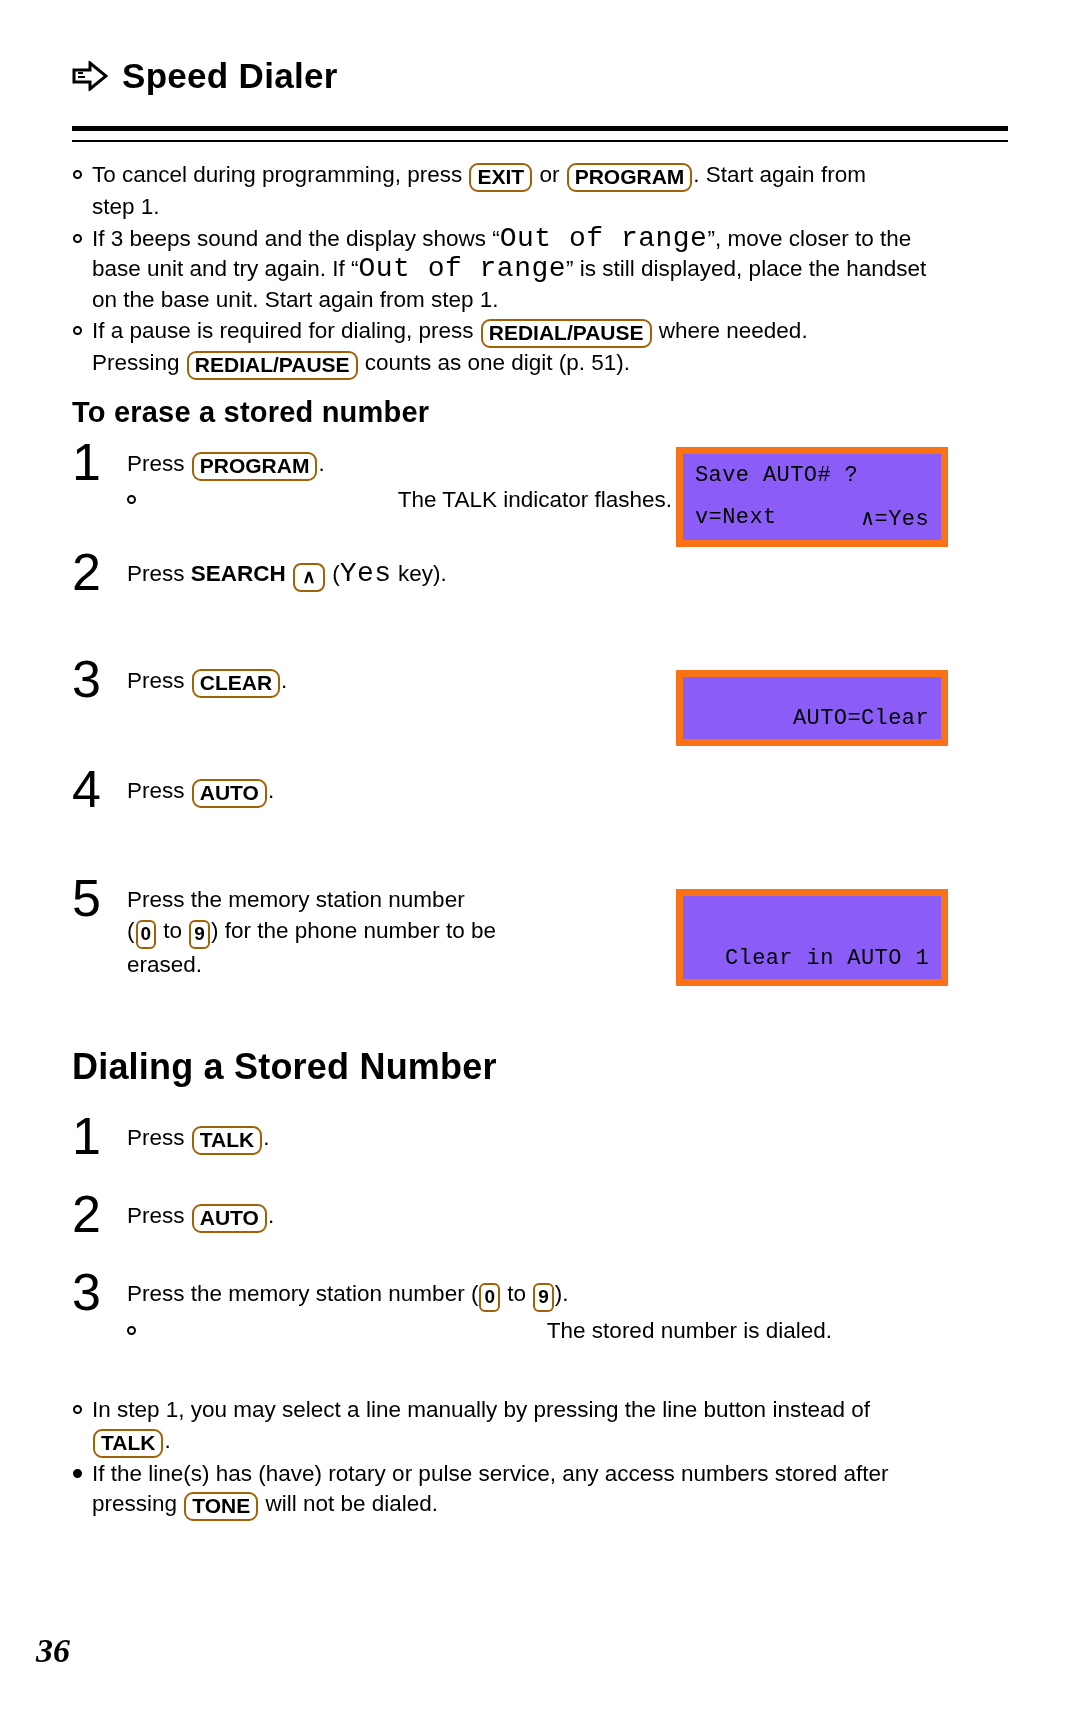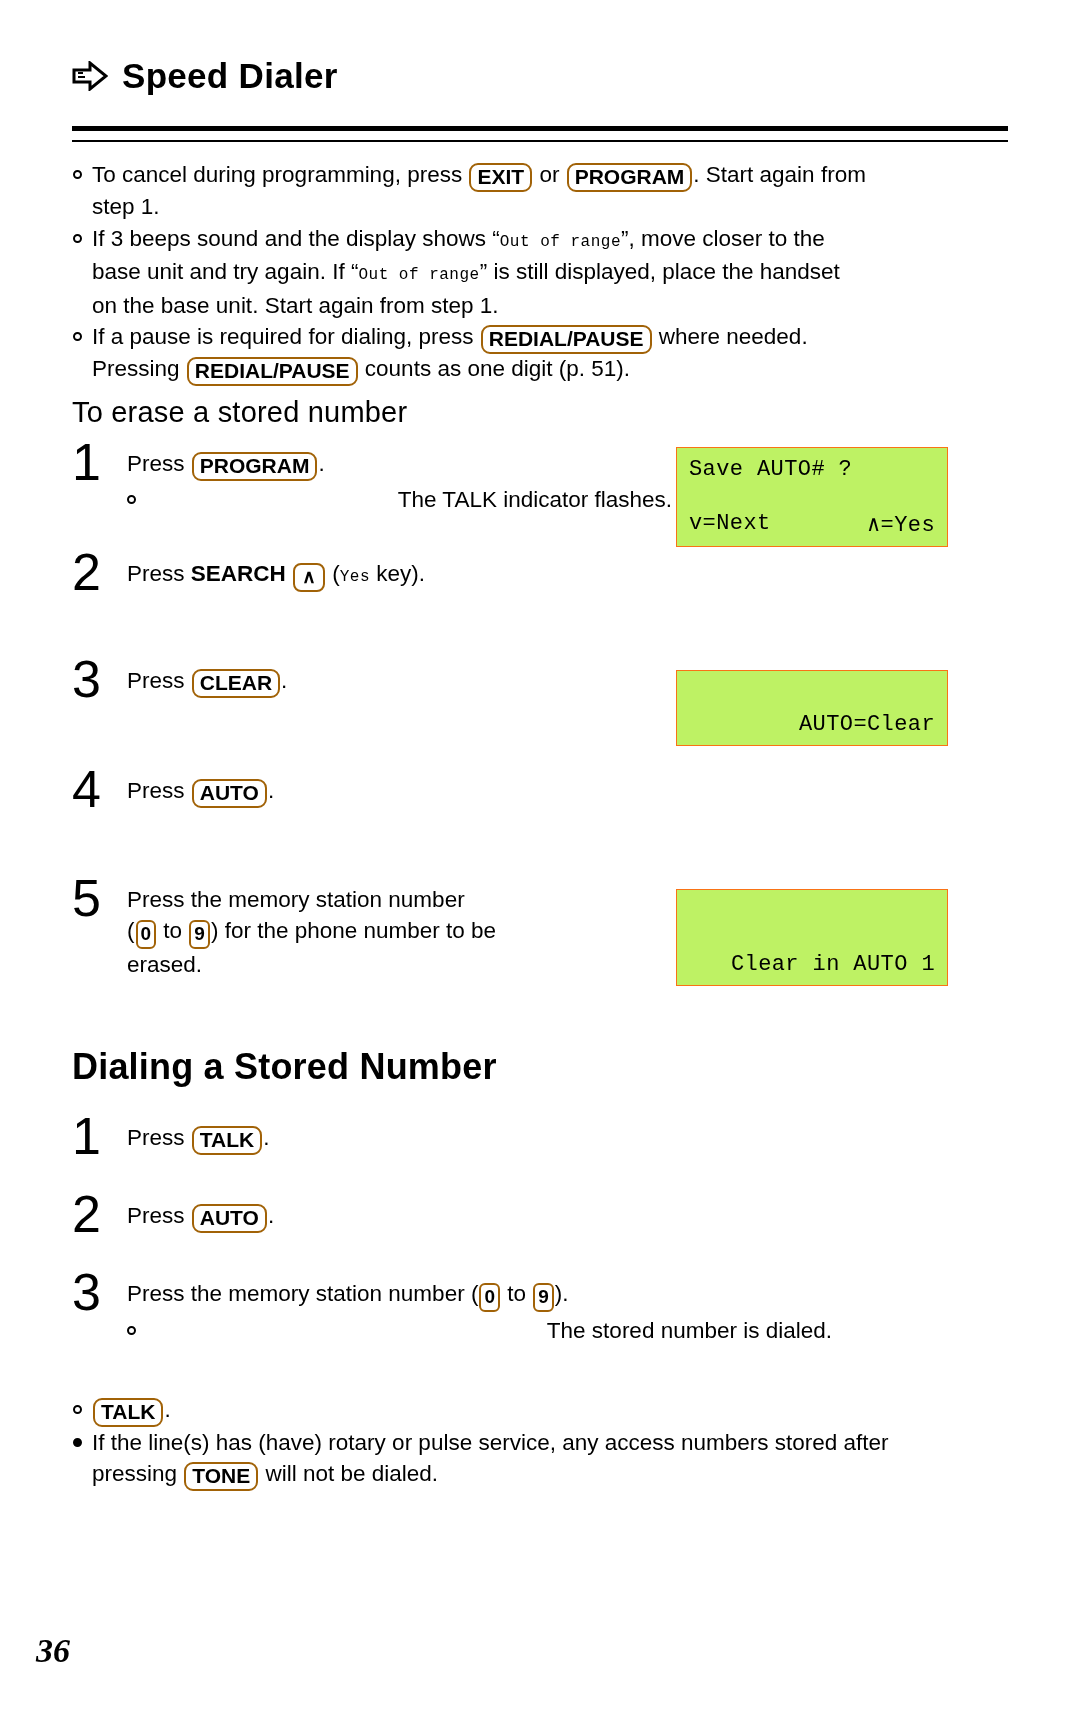--- a/index.html
+++ b/index.html
@@ -47,21 +47,21 @@
     left: 72px;
     top: 126px;
     width: 936px;
     height: 9px;
     border-top: 5px solid #000;
     border-bottom: 2px solid #000;
     background: #fff;
   }
   .mono {
     font-family: "Liberation Mono", "DejaVu Sans Mono", monospace;
-    font-size: 16px;
+    font-size: 28px;
     letter-spacing: 0.5px;
   }
 
   
   .key {
     display: inline-block;
     border: 2px solid #a16207;
     border-radius: 9px;
     padding: 0px 6px 1px 6px;
     font-weight: bold;
@@ -109,21 +109,21 @@
   .bullet > .dot.filled {
     background: #000;
   }
   .bullet .line2 { display: block; }
 
   
   .sub-heading {
     position: absolute;
     left: 72px;
     font-size: 29px;
-    font-weight: normal;
+    font-weight: bold;
     letter-spacing: 0.2px;
   }
   .big-heading {
     position: absolute;
     left: 72px;
     font-size: 36px;
     font-weight: bold;
     letter-spacing: 0.2px;
   }
 
@@ -162,22 +162,22 @@
     width: 9px;
     height: 9px;
     border: 2px solid #000;
     border-radius: 50%;
     box-sizing: border-box;
   }
 
   
   .lcd {
     position: absolute;
-    border: 1px solid #f97316;
-    background: #bef264;
+    border: 7px solid #f97316;
+    background: #8b5cf6;
     box-sizing: border-box;
     width: 272px;
   }
   .lcd .row {
     position: absolute;
     left: 12px;
     right: 12px;
     font-family: "Liberation Mono", "DejaVu Sans Mono", monospace;
     font-size: 22px;
     letter-spacing: 0.4px;
@@ -325,20 +325,21 @@
       <div class="subbullet">
         <span class="dot"></span>
         <span>The stored number is dialed.</span>
       </div>
     </div>
   </div>
 
   <div class="bullets" style="top:1395px; width:920px;">
     <div class="bullet">
       <span class="dot"></span>
+      <span>In step 1, you may select a line manually by pressing the line button instead of</span>
       <span class="line2"><span class="key">TALK</span><span>.</span></span>
     </div>
     <div class="bullet">
       <span class="dot filled"></span>
       <span>If the line(s) has (have) rotary or pulse service, any access numbers stored after</span>
       <span class="line2"><span>pressing </span><span class="key">TONE</span><span> will not be dialed.</span></span>
     </div>
   </div>
 
   <div class="page-number">36</div>

